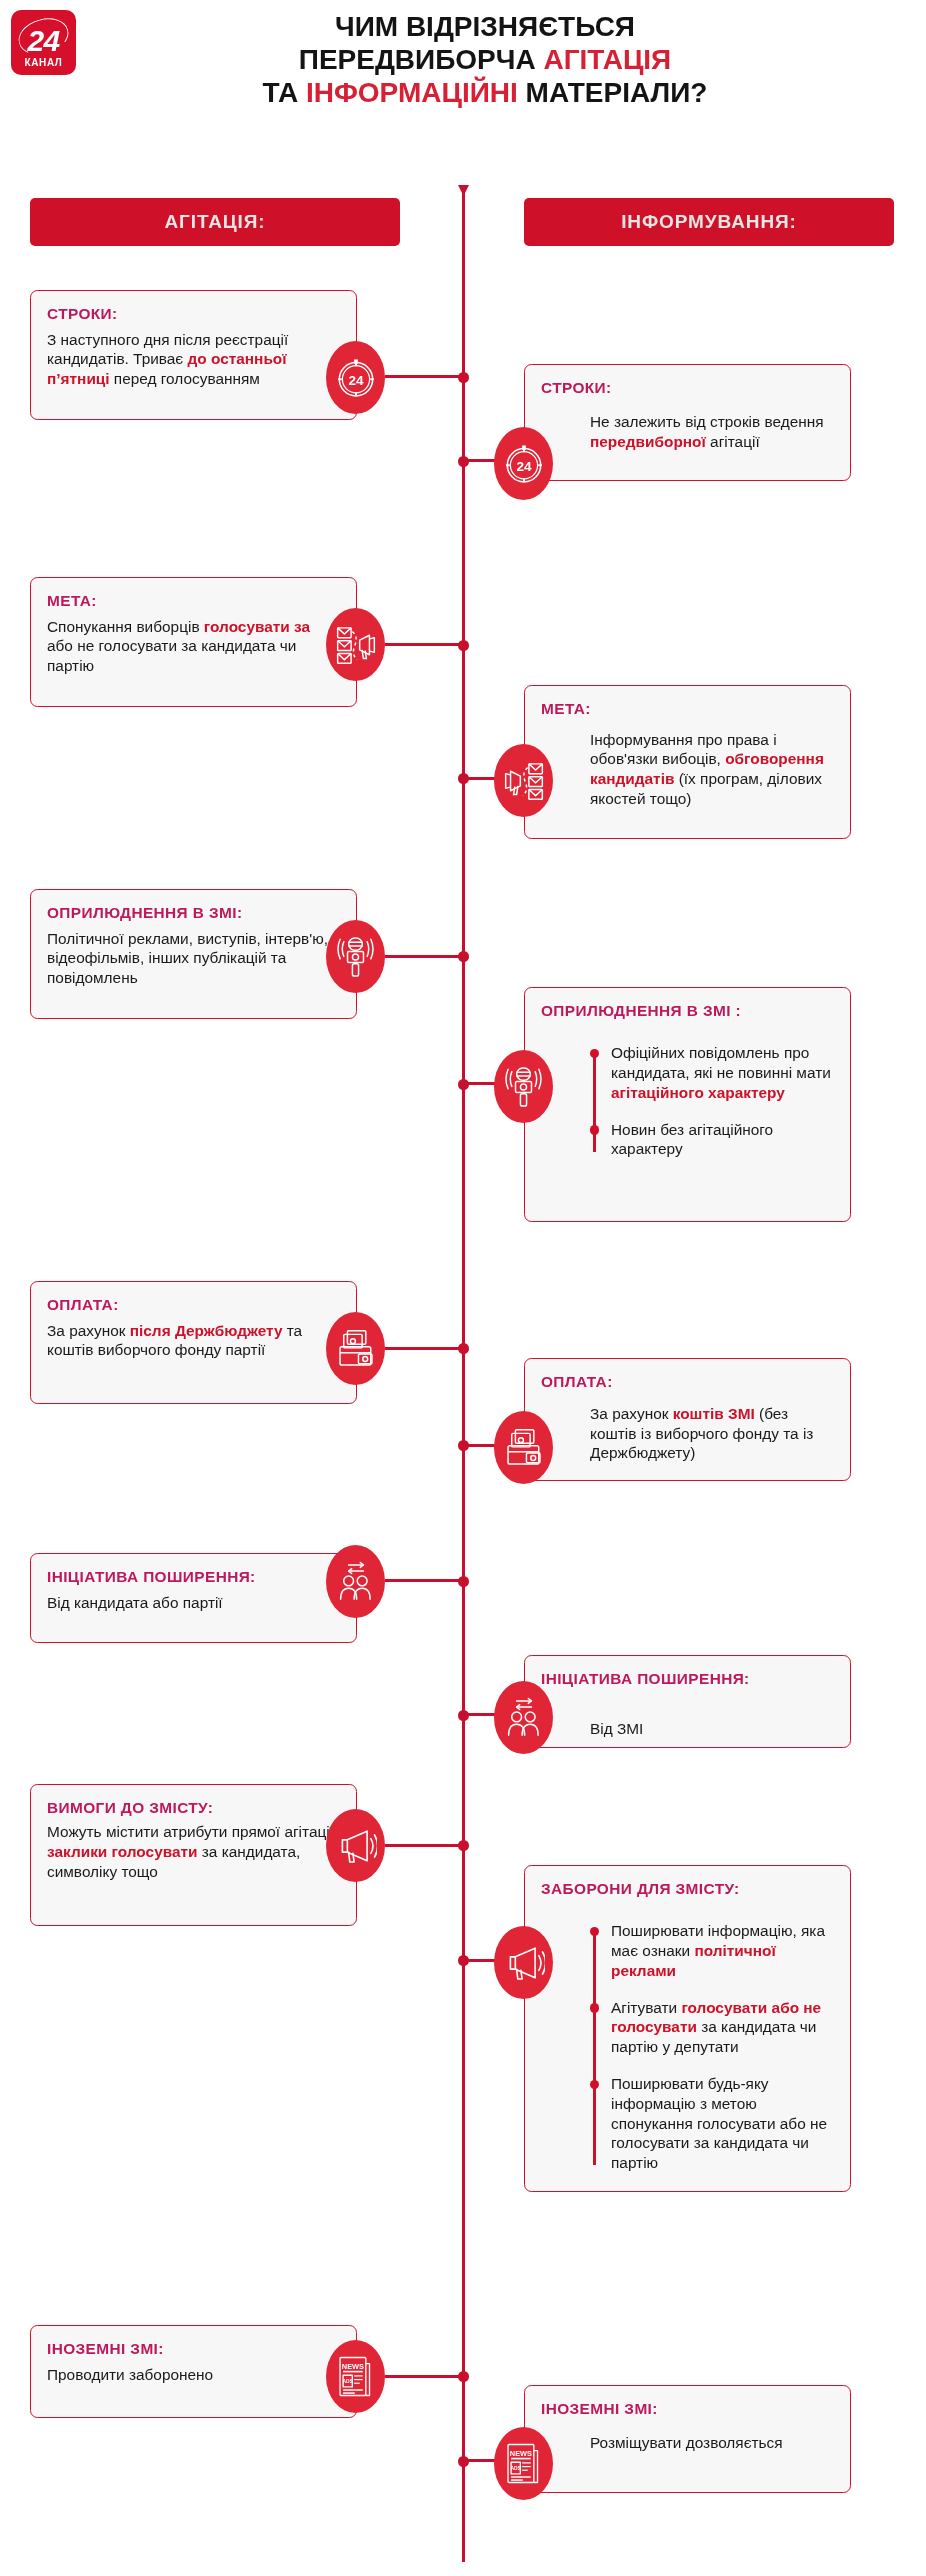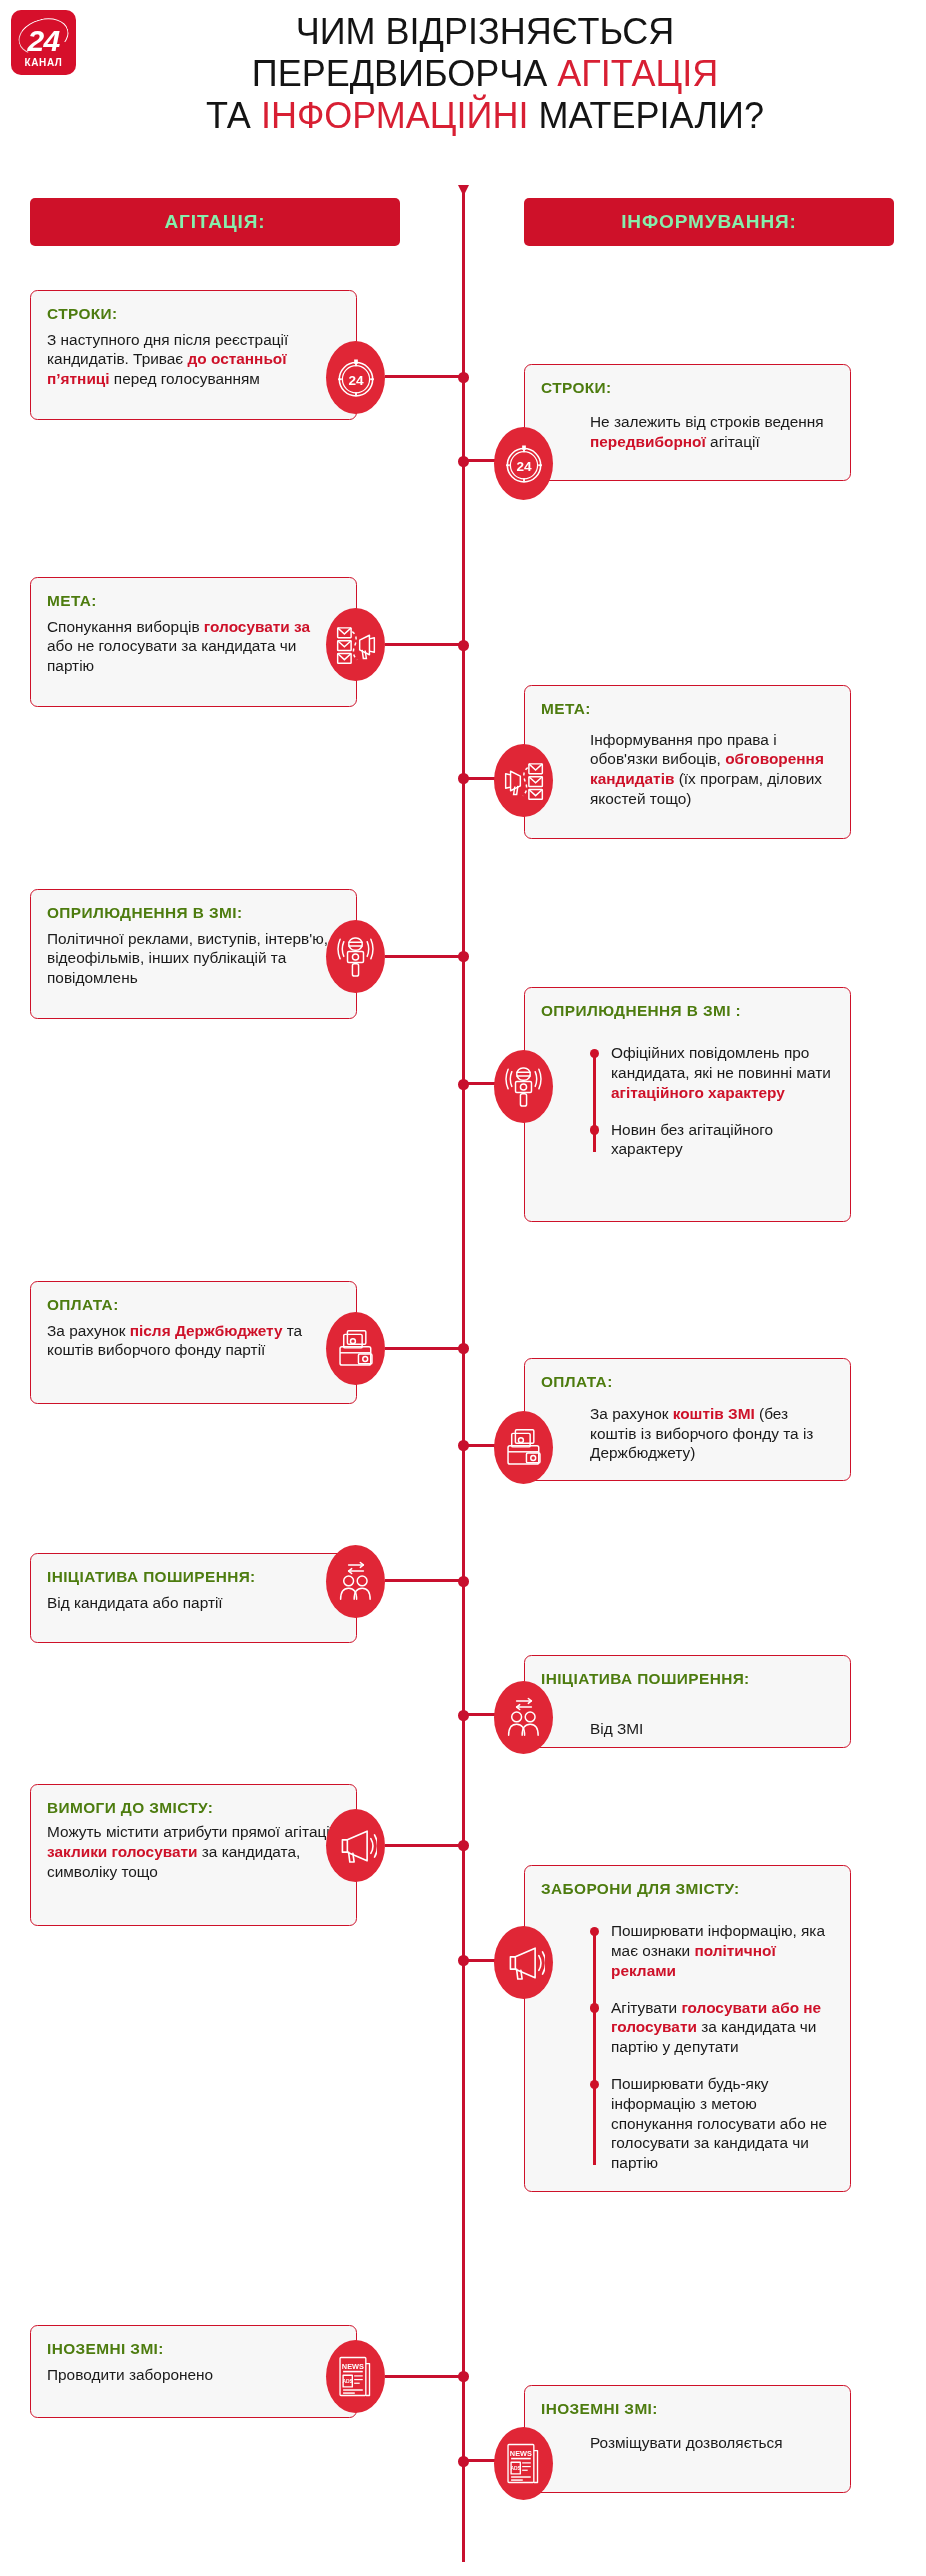--- a/index.html
+++ b/index.html
@@ -63,22 +63,22 @@
     font-weight: bold;
     letter-spacing: 0.6px;
     line-height: 1;
   }
   #title {
     position: absolute;
     left: 99px; top: 11px;
     width: 772px;
     text-align: center;
     color: #141414;
-    font-size: 36px;
-    font-weight: normal;
+    font-size: 28px;
+    font-weight: bold;
     line-height: 1.17;
     letter-spacing: 0px;
   }
   #title .hl { color: #d81f33; }
 
   
   #spine {
     position: absolute;
     left: 462px; top: 185px;
     width: 2.5px;
@@ -93,40 +93,40 @@
     clip-path: polygon(0 0, 100% 0, 50% 100%);
   }
 
   
   .col-head {
     position: absolute;
     top: 198px;
     height: 48px;
     background: #ce1129;
     border-radius: 5px;
-    color: #86efac;
+    color: #e5e5e5;
     font-size: 19px;
     font-weight: bold;
     letter-spacing: 0.9px;
     display: flex;
     align-items: center;
     justify-content: center;
   }
   #head-left  { left: 30px;  width: 370px; }
   #head-right { left: 524px; width: 370px; }
 
   
   .card {
     position: absolute;
     background: #f7f7f7;
     border: 1.9px solid #ce1129;
     border-radius: 7.4px;
   }
   .card .ttl {
-    color: #4d7c0f;
+    color: #be185d;
     font-size: 15.4px;
     font-weight: bold;
     letter-spacing: 0.4px;
     line-height: 1.15;
   }
   .card .body {
     color: #1a1a1a;
     font-size: 15.4px;
     line-height: 1.28;
   }

